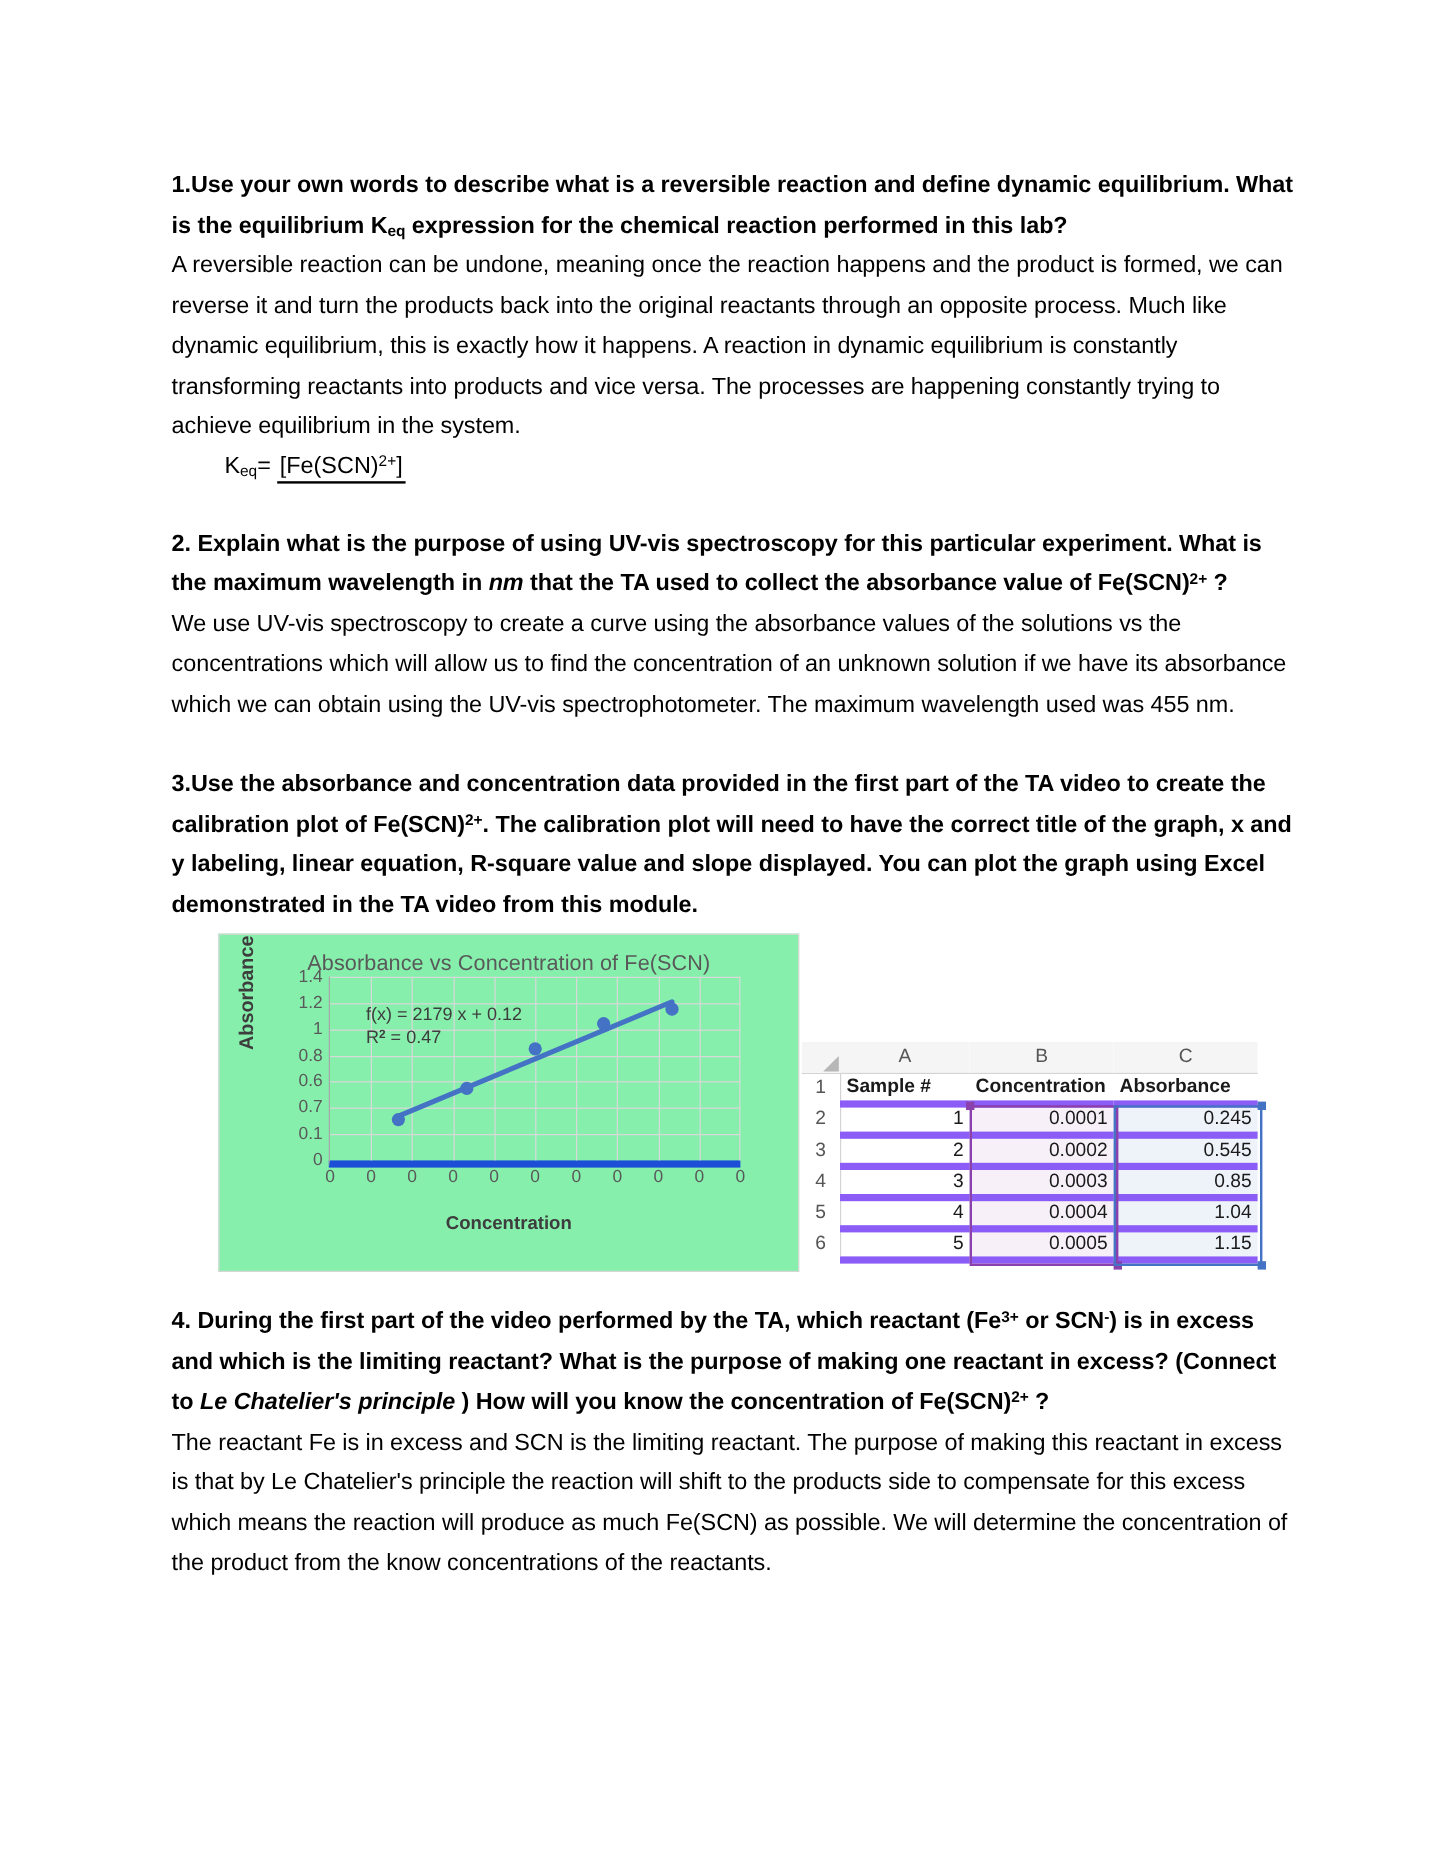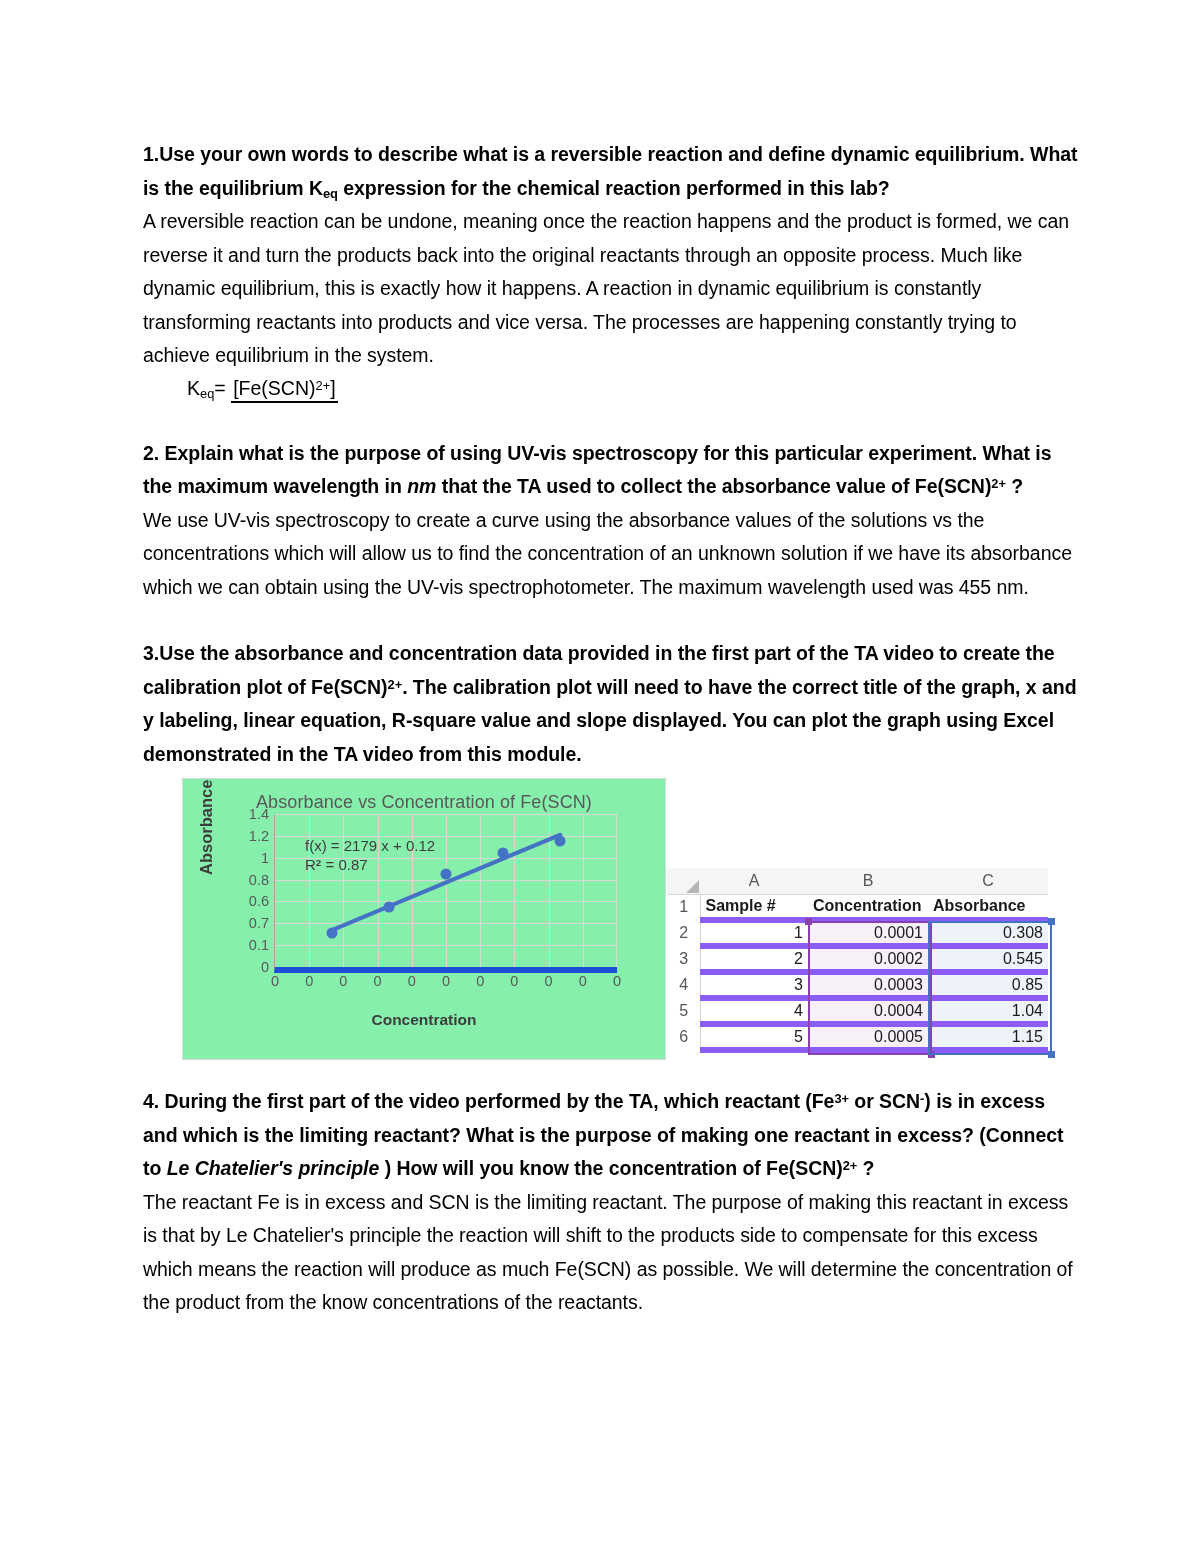--- a/index.html
+++ b/index.html
@@ -322,21 +322,21 @@
         </svg>
 
         <div class="dot" id="d0" style="left: 57px; top: 119.34px;"></div>
         <div class="dot" id="d1" style="left: 114px; top: 93.4393px;"></div>
         <div class="dot" id="d2" style="left: 171px; top: 60.1071px;"></div>
         <div class="dot" id="d3" style="left: 228px; top: 39.3429px;"></div>
         <div class="dot" id="d4" style="left: 285px; top: 27.3214px;"></div>
 
         <div class="eqn">
           <div>f(x) = 2179 x + 0.12</div>
-          <div><span>R</span><sup style="font-weight:bold">2</sup><span> = 0.87</span></div>
+          <div><span>R</span><sup style="font-weight:bold">2</sup><span> = 0.47</span></div>
         </div>
       </div>
 
       <div class="x-axis-title">Concentration</div>
     </div>
 
     <div class="sheet-box">
       <table class="sheet">
         <tbody>
               <tr>
@@ -350,21 +350,21 @@
         <tr>
           <td class="rowhead">1</td>
           <td class="cell left hdr">Sample #</td>
           <td class="cell left hdr">Concentration</td>
           <td class="cell left hdr">Absorbance</td>
         </tr>
         <tr>
           <td class="rowhead">2</td>
           <td class="cell">1</td>
           <td class="cell sel-b">0.0001</td>
-          <td class="cell sel-c">0.308</td>
+          <td class="cell sel-c">0.245</td>
         </tr>
         <tr>
           <td class="rowhead">3</td>
           <td class="cell">2</td>
           <td class="cell sel-b">0.0002</td>
           <td class="cell sel-c">0.545</td>
         </tr>
         <tr>
           <td class="rowhead">4</td>
           <td class="cell">3</td>

